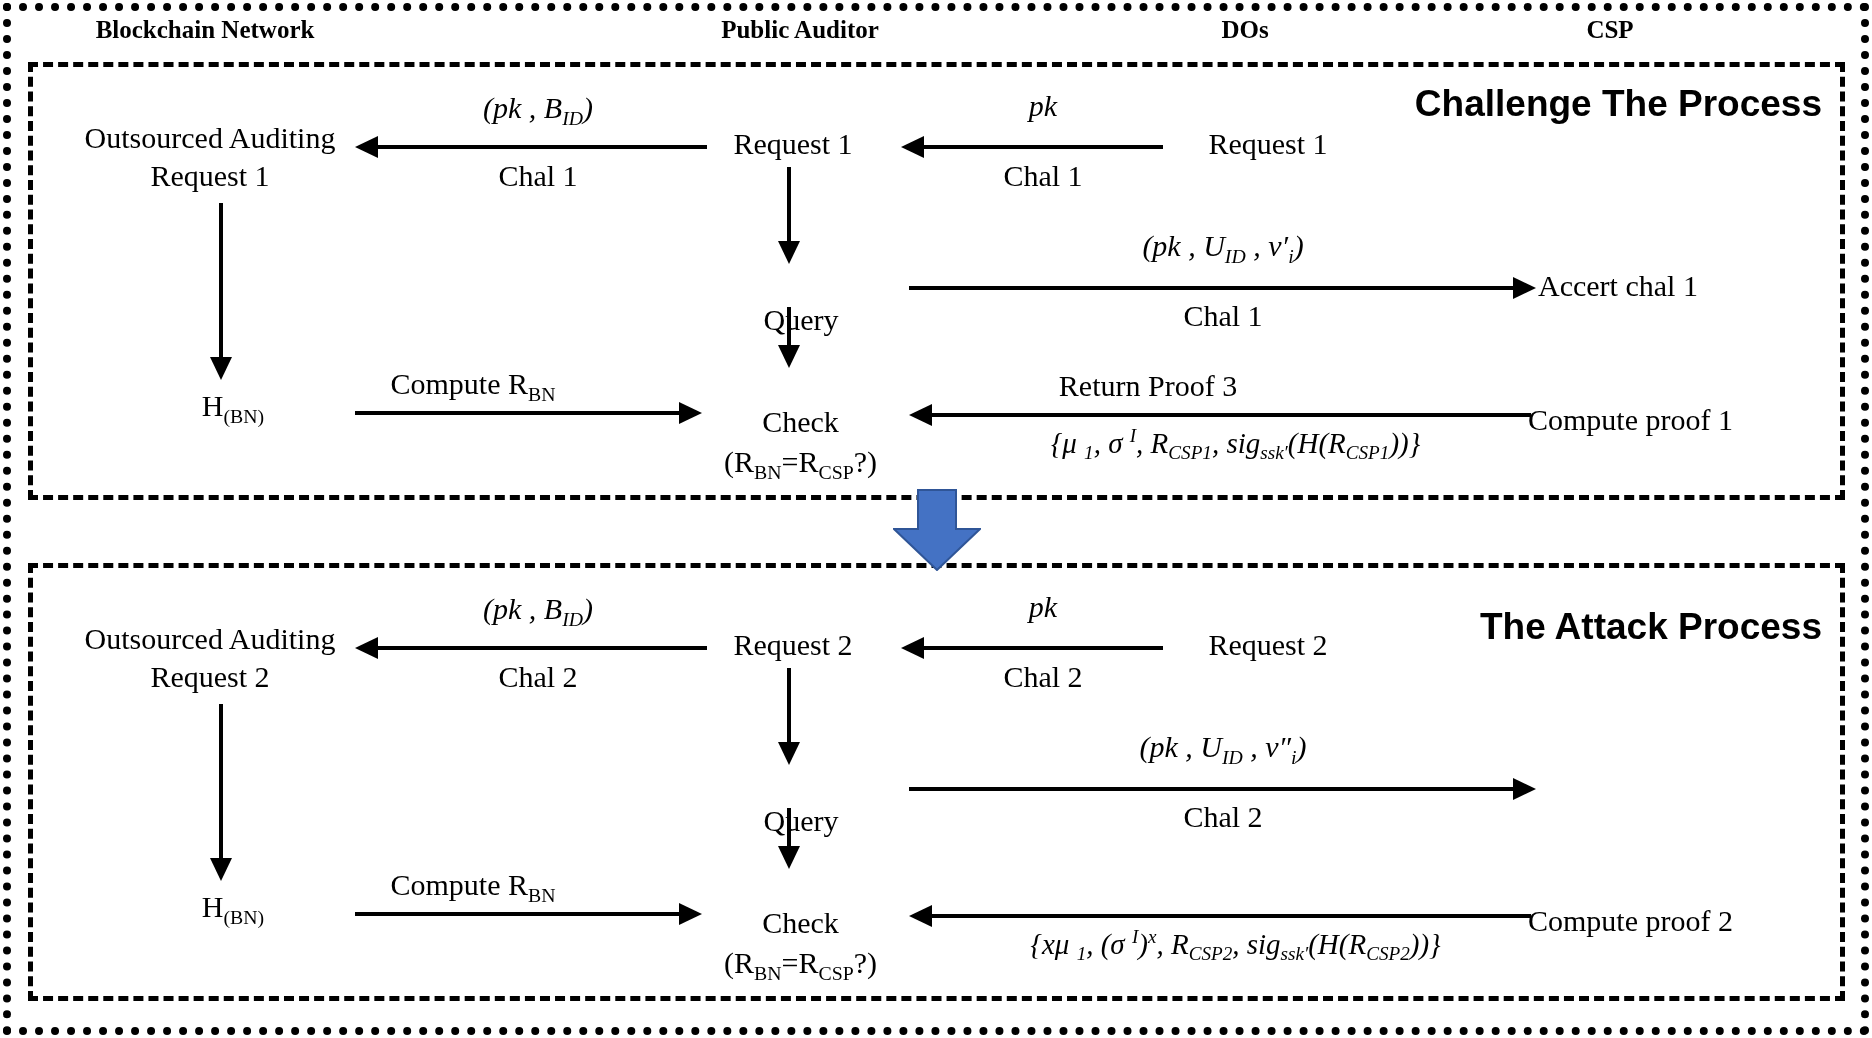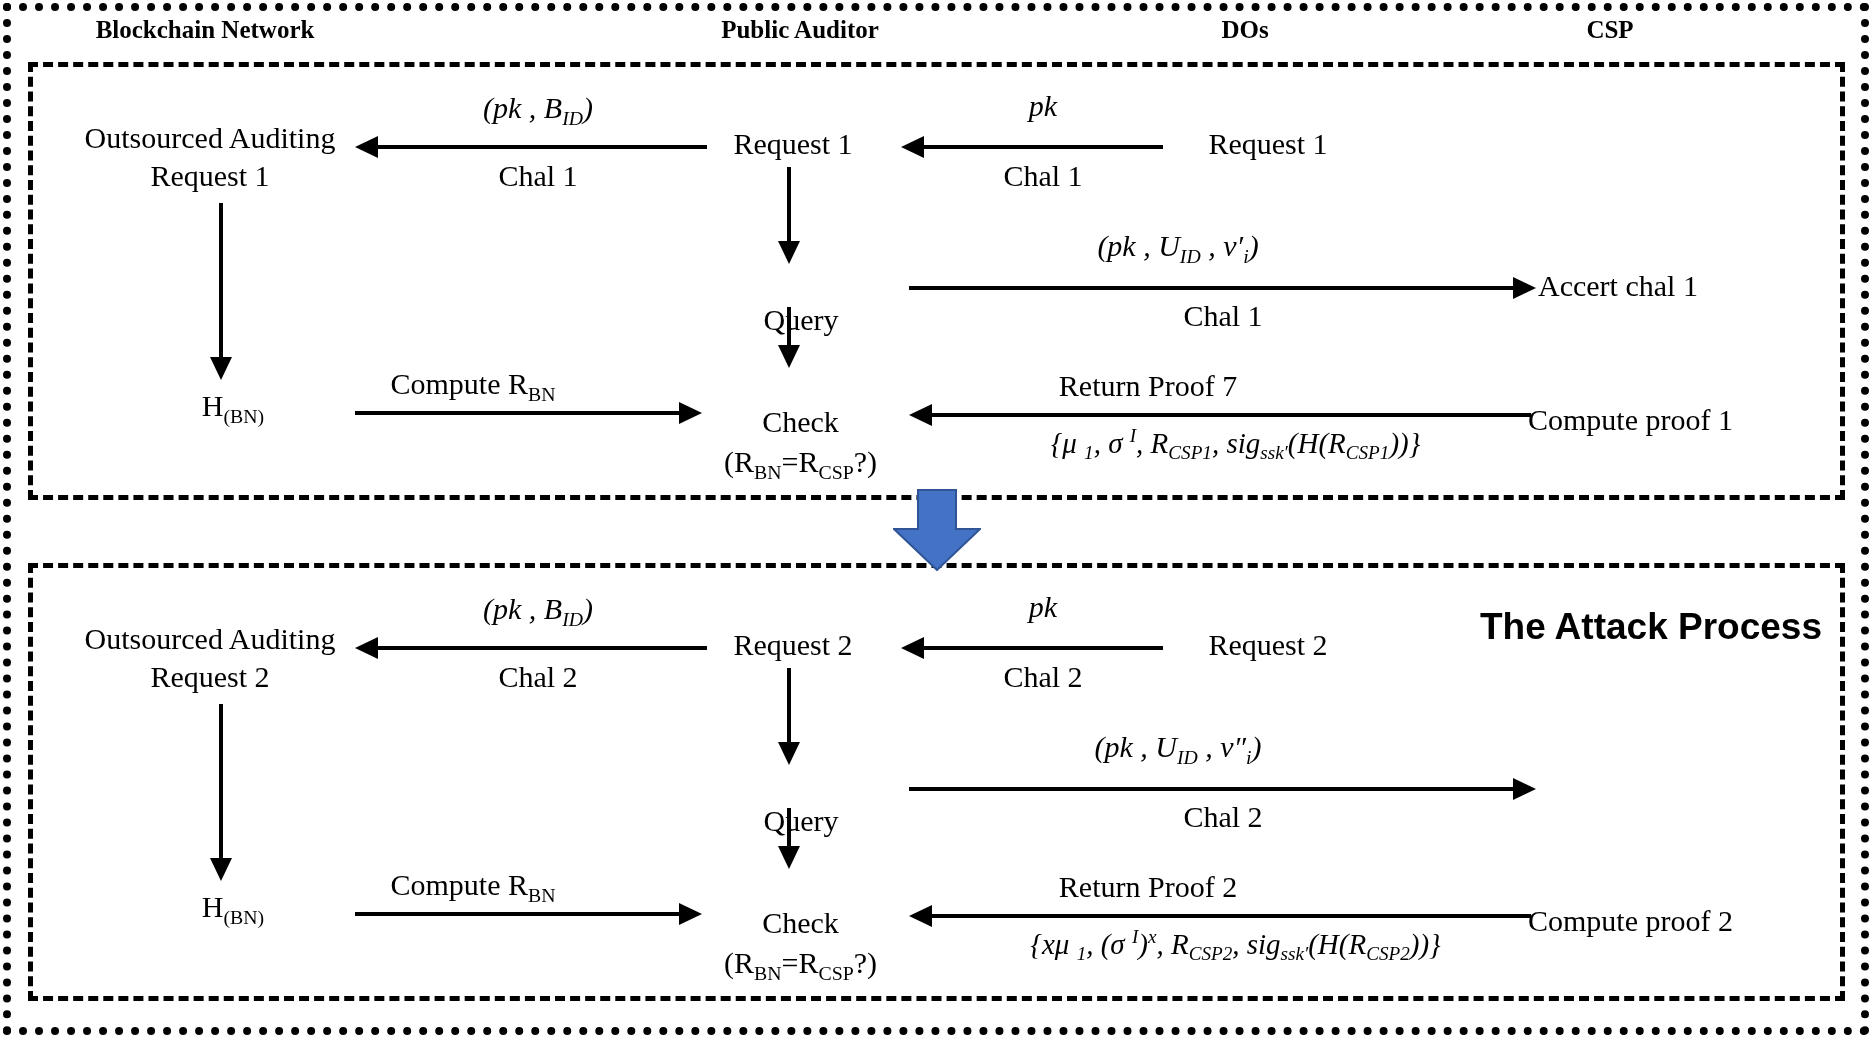--- a/index.html
+++ b/index.html
@@ -41,40 +41,41 @@
   .msg-pa-bn-top{left:335px;top:22px;width:340px;}
   .msg-pa-bn-bot{left:335px;top:90px;width:340px;}
   .pa-node{left:655px;top:58px;width:210px;}
   .msg-dos-pa-top{left:890px;top:20px;width:240px;}
   .msg-dos-pa-bot{left:890px;top:90px;width:240px;}
   .dos-node{left:1125px;top:58px;width:220px;}
   .query-node{left:698px;top:198px;width:140px;margin-top:36px;}
   .check-node{left:650px;top:302px;width:235px;line-height:40px;margin-top:33px;}
   .h-node{left:120px;top:320px;width:160px;}
   .compute-rbn-lbl{left:290px;top:298px;width:300px;text-align:center;}
-  .msg-qc-top{left:975px;top:160px;width:340px;}
+  .msg-qc-top{left:1020px;top:160px;width:340px;}
   .msg-qc-bot{left:1020px;top:230px;width:340px;}
   .accept-node{left:1505px;top:200px;width:280px;text-align:left;}
   .return-lbl{left:950px;top:300px;width:330px;}
   .proof-lbl{left:915px;top:350px;width:575px;font-size:29px;}
   .compute-proof-node{left:1495px;top:334px;width:300px;text-align:left;}
   .blue-arrow{position:absolute;left:893px;top:489px;z-index:3;}
 </style>
 </head>
 <body>
 
 <div class="stage">
   <div class="outer-border"></div>
 
   <div class="col-header" style="left:40px;width:330px;">Blockchain Network</div>
   <div class="col-header" style="left:1110px;width:270px;">DOs</div>
   <div class="col-header" style="left:635px;width:330px;">Public Auditor</div>
   <div class="col-header" style="left:1475px;width:270px;">CSP</div>
 
   <div class="panel p1">
+    <div class="title">Challenge The Process</div>
 
     <div class="lbl bn-node">
       <div>Outsourced Auditing</div>
       <div>Request 1</div>
     </div>
 
     <div class="ah-l" style="left:322px;top:69px;"></div>
     <div class="hl" style="left:344px;top:78px;width:330px;"></div>
     <div class="lbl math msg-pa-bn-top"><span>(pk , B</span><sub>ID</sub><span>)</span></div>
     <div class="lbl msg-pa-bn-bot">Chal 1</div>
@@ -107,21 +108,21 @@
     <div class="ah-r" style="left:646px;top:335px;"></div>
 
     <div class="hl" style="left:876px;top:219px;width:606px;"></div>
     <div class="ah-r" style="left:1480px;top:210px;"></div>
     <div class="lbl math msg-qc-top"><span>(pk  , U</span><sub>ID</sub><span> , v′</span><sub>i</sub><span>)</span></div>
     <div class="lbl msg-qc-bot">Chal 1</div>
     <div class="lbl accept-node">Accert chal 1</div>
 
     <div class="ah-l" style="left:876px;top:337px;"></div>
     <div class="hl" style="left:898px;top:346px;width:600px;"></div>
-    <div class="lbl return-lbl">Return Proof 7</div>
+    <div class="lbl return-lbl">Return Proof 3</div>
     <div class="lbl math proof-lbl"><span>{μ </span><sub>1</sub><span>, σ </span><sup>I</sup><span>, R</span><sub>CSP1</sub><span>, sig</span><sub>ssk′</sub><span>(H(R</span><sub>CSP1</sub><span>))}</span></div>
     <div class="lbl compute-proof-node">Compute proof 1</div>
   </div>
 
   <svg class="blue-arrow" width="88" height="82" viewBox="0 0 88 82">
     <polygon points="25,1 63,1 63,40 87,40 44,81 1,40 25,40" fill="#4472C4" stroke="#2F5597" stroke-width="2"></polygon>
   </svg>
 
   <div class="panel p2">
     <div class="title">The Attack Process</div>
@@ -163,17 +164,16 @@
     <div class="hl" style="left:322px;top:344px;width:326px;"></div>
     <div class="ah-r" style="left:646px;top:335px;"></div>
 
     <div class="hl" style="left:876px;top:219px;width:606px;"></div>
     <div class="ah-r" style="left:1480px;top:210px;"></div>
     <div class="lbl math msg-qc-top"><span>(pk  , U</span><sub>ID</sub><span> , v″</span><sub>i</sub><span>)</span></div>
     <div class="lbl msg-qc-bot">Chal 2</div>
 
     <div class="ah-l" style="left:876px;top:337px;"></div>
     <div class="hl" style="left:898px;top:346px;width:600px;"></div>
-    <div class="lbl return-lbl">Return Proof 2</div>
     <div class="lbl math proof-lbl"><span>{xμ </span><sub>1</sub><span>, (σ </span><sup>I</sup><span>)</span><sup>x</sup><span>, R</span><sub>CSP2</sub><span>, sig</span><sub>ssk′</sub><span>(H(R</span><sub>CSP2</sub><span>))}</span></div>
     <div class="lbl compute-proof-node">Compute proof 2</div>
   </div>
 </div>
 
 </body></html>

